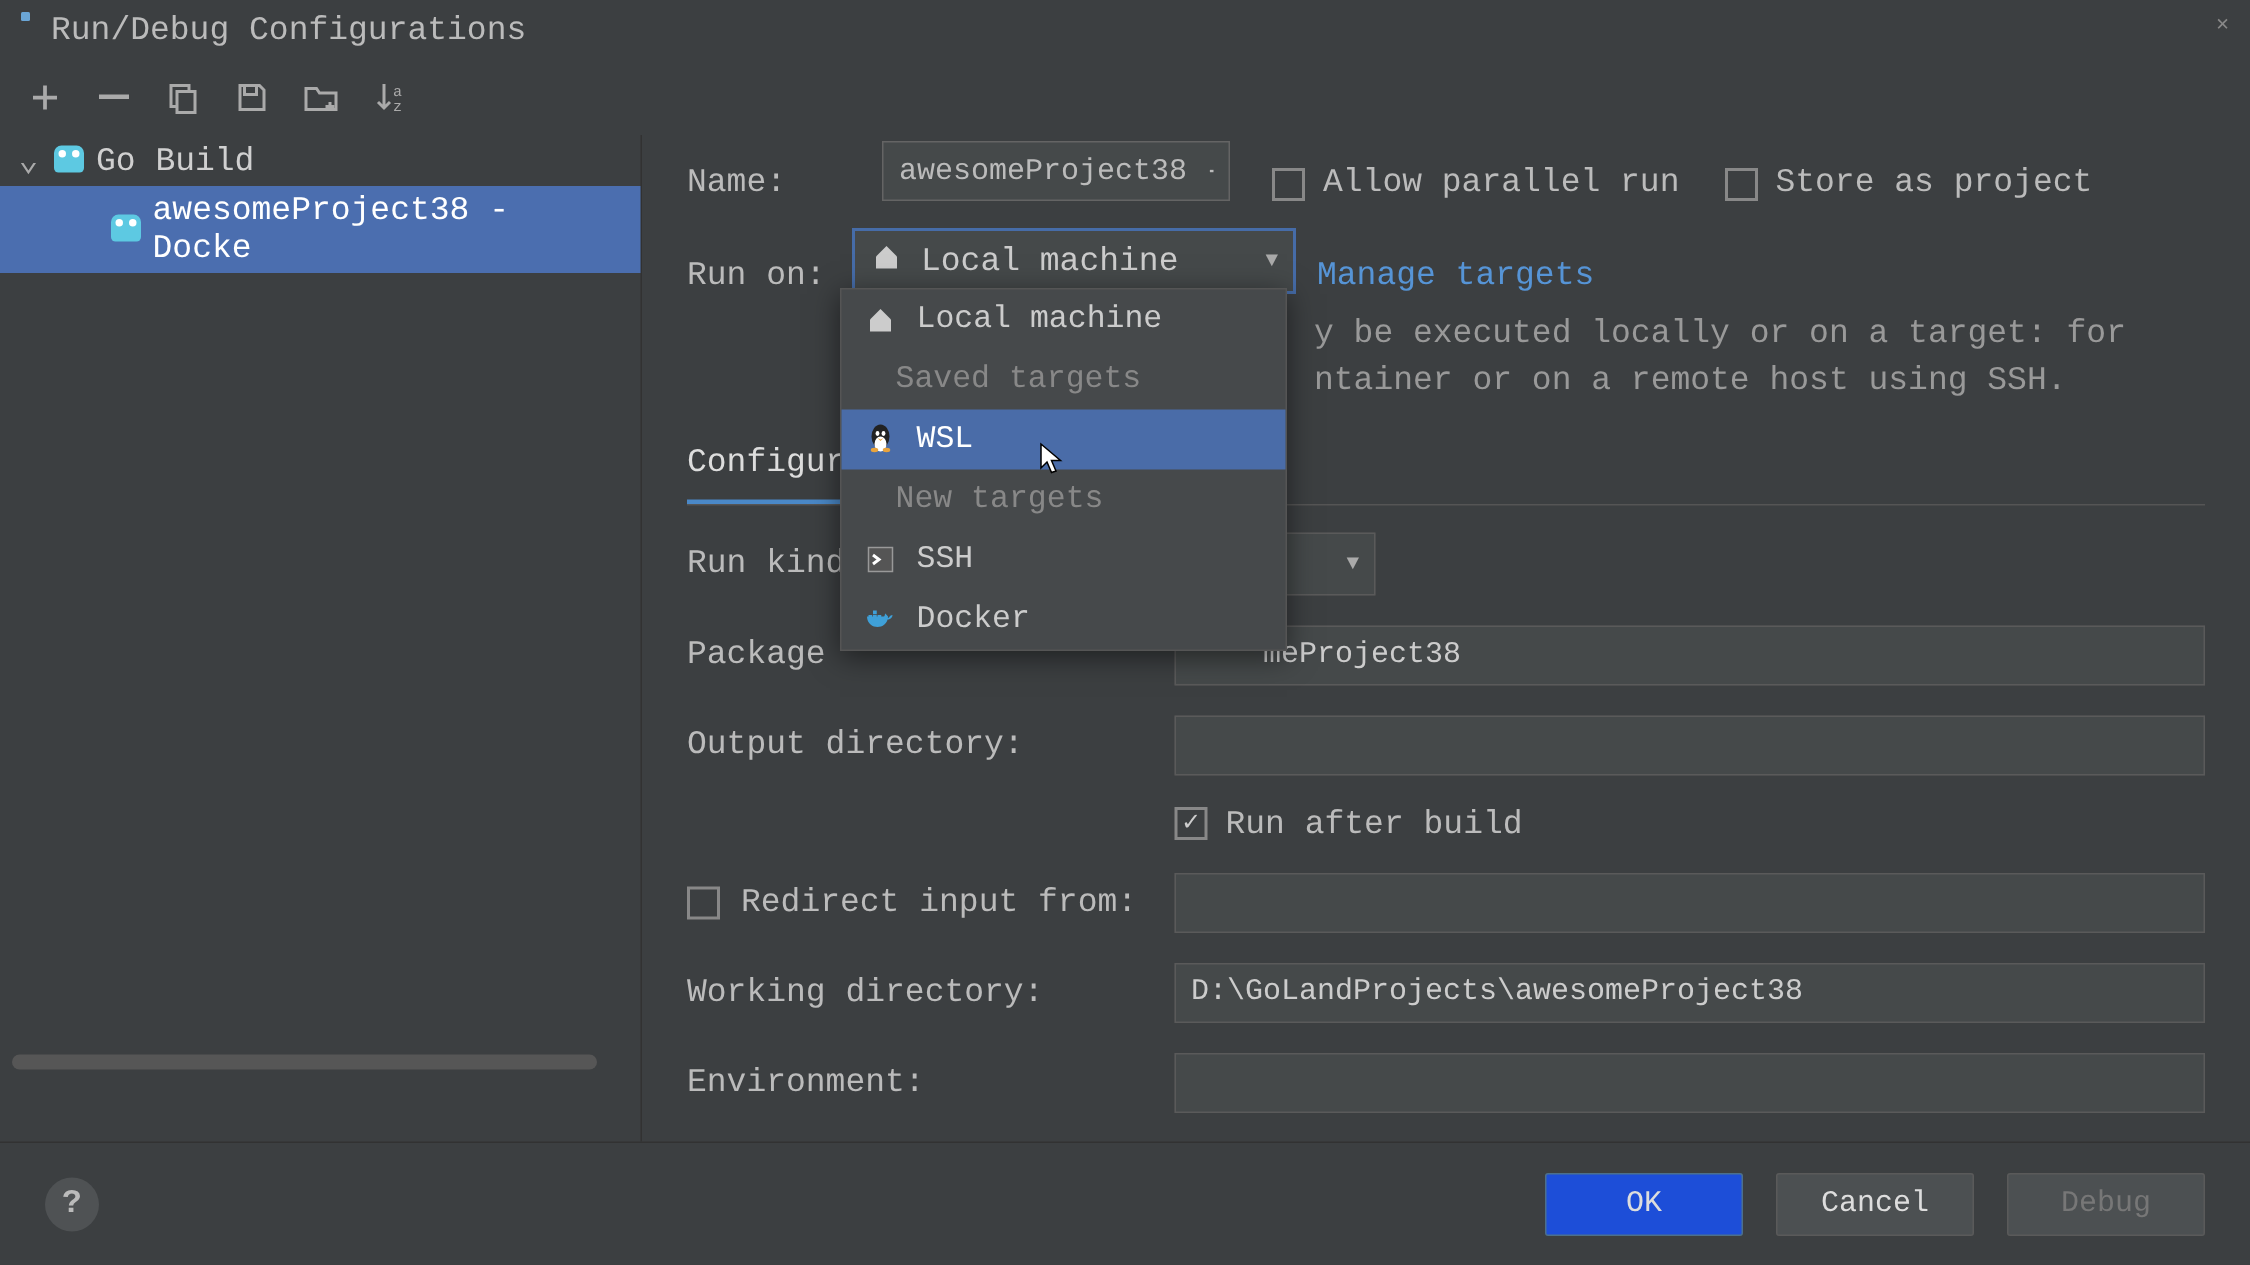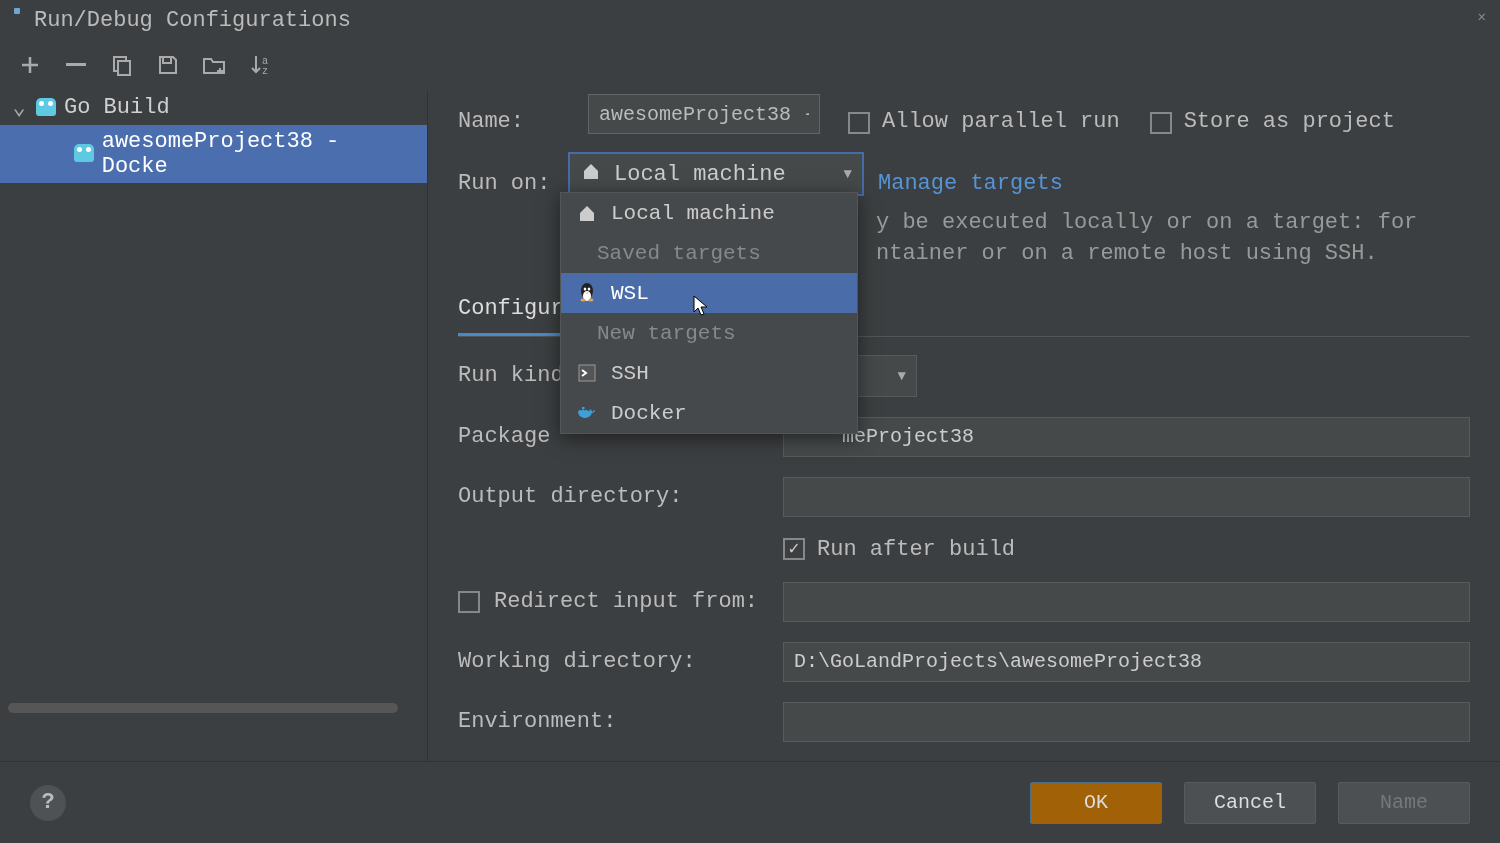--- a/index.html
+++ b/index.html
@@ -84,21 +84,21 @@
 .form-row .short-select .sarrow{ margin-left:auto; color:#aaa; font-size:14px;}
 .bottom-bar {
   position:absolute; bottom:0; left:0; right:0;
   height: 82px; border-top:1px solid #323232;
   display:flex; align-items:center;
   padding: 0 30px;
 }
 .help-btn { width:36px; height:36px; border-radius:50%; background:#4f5254; color:#bbb; display:flex; align-items:center; justify-content:center; font-size:22px; font-weight:bold; cursor:pointer;}
 .btn-group { margin-left:auto; display:flex; gap:22px;}
 .btn { width:132px; height:42px; display:flex; align-items:center; justify-content:center; font-size:20px; border:1px solid #5a5a5a; background:#4c5052; color:#ddd; cursor:pointer; border-radius:2px;}
-.btn.primary { background:#a16207; border-color:#4c708c;}
+.btn.primary { background:#1d4ed8; border-color:#4c708c;}
 .btn.disabled { color:#777; }
 
 
 .dd-popup {
   position:absolute;
   top: 192px; left: 560px;
   width: 298px;
   background:#46494b;
   border:1px solid #555;
   box-shadow: 0 4px 18px rgba(0,0,0,0.5);
@@ -295,15 +295,15 @@
   <svg width="16" height="22">
       <path d="M0 0l0 16 4-4 3 7 3-1-3-7 6 0z" fill="#fff" stroke="#000" stroke-width="1"></path>
     </svg>
 </div>
 
 <div class="bottom-bar">
   <div class="help-btn">?</div>
   <div class="btn-group">
     <div class="btn primary">OK</div>
     <div class="btn">Cancel</div>
-    <div class="btn disabled">Name</div>
+    <div class="btn disabled">Debug</div>
   </div>
 </div>
 
 </body></html>

